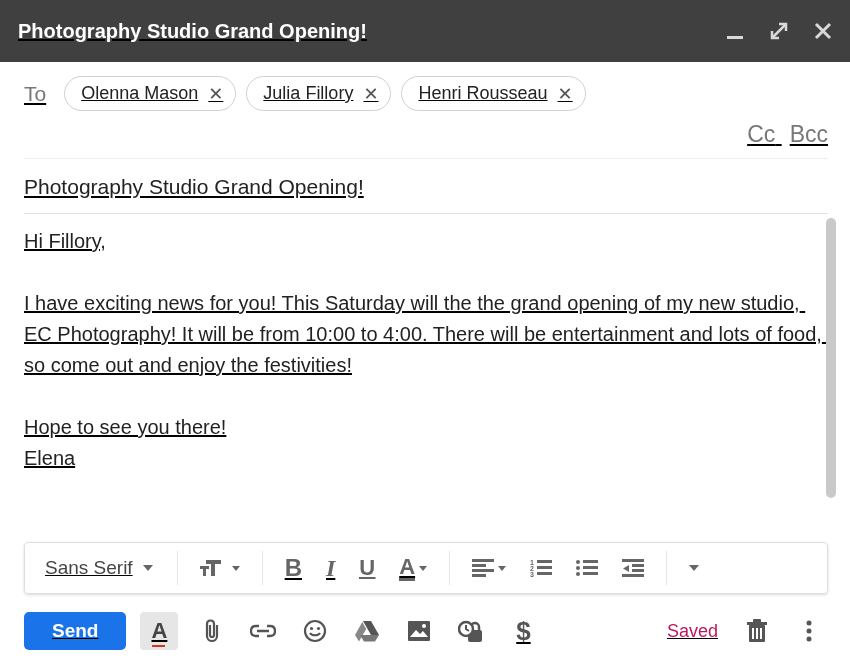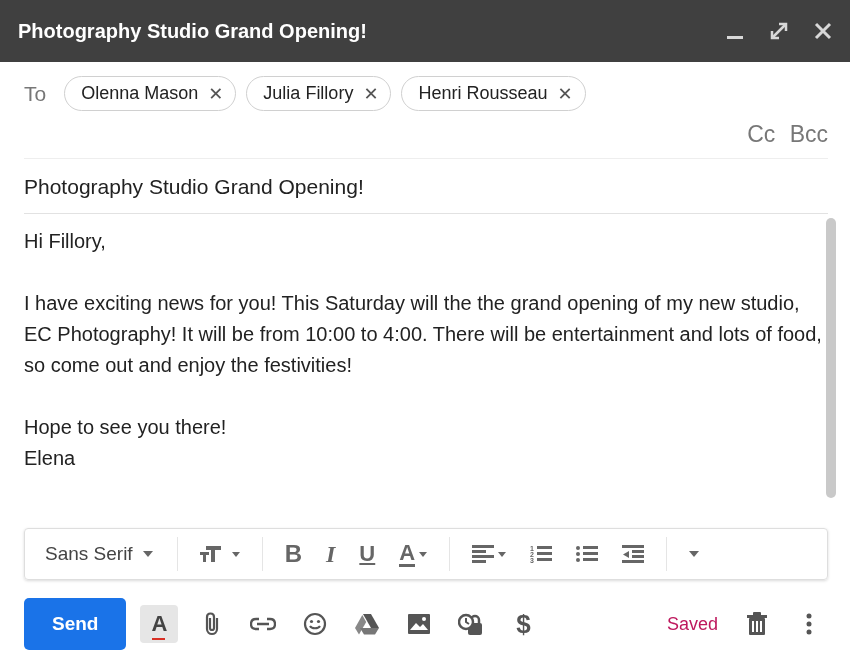--- a/index.html
+++ b/index.html
@@ -3,21 +3,21 @@
   <meta charset="utf-8">
   <style>
     * { box-sizing: border-box; margin: 0; padding: 0; }
     body {
       font-family: Arial, Helvetica, sans-serif;
       background: #fff;
       width: 850px;
       height: 668px;
       overflow: hidden;
     }
-    .window { width: 850px; height: 668px; background: #fff; display: flex; flex-direction: column; }
+    .window { width: 850px; height: 668px; background: #fff; display: flex; flex-direction: column; text-decoration: underline; }
     .titlebar {
       background: #404040;
       color: #fff;
       display: flex;
       align-items: center;
       padding: 0 18px;
       height: 62px;
     }
     .titlebar .title { font-size: 20px; font-weight: bold; flex: 1; }
     .titlebar .win-controls { display: flex; gap: 26px; align-items: center; }
@@ -119,21 +119,21 @@
       padding: 18px 22px 18px 24px;
       gap: 14px;
     }
     .send-btn {
       background: #1a73e8;
       color: #fff;
       border: none;
       border-radius: 5px;
       font-size: 19px;
       font-weight: 600;
-      padding: 15px 28px;
+      padding: 8px 28px;
       cursor: pointer;
     }
     .action-icon {
       width: 38px; height: 38px;
       display: flex; align-items: center; justify-content: center;
       color: #555; cursor: pointer; border-radius: 4px;
     }
     .action-icon.fmt-active { background: #e6e6e6; }
     .spacer { flex: 1; }
     .saved { color: #be185d; font-size: 18px; margin-right: 6px; }

